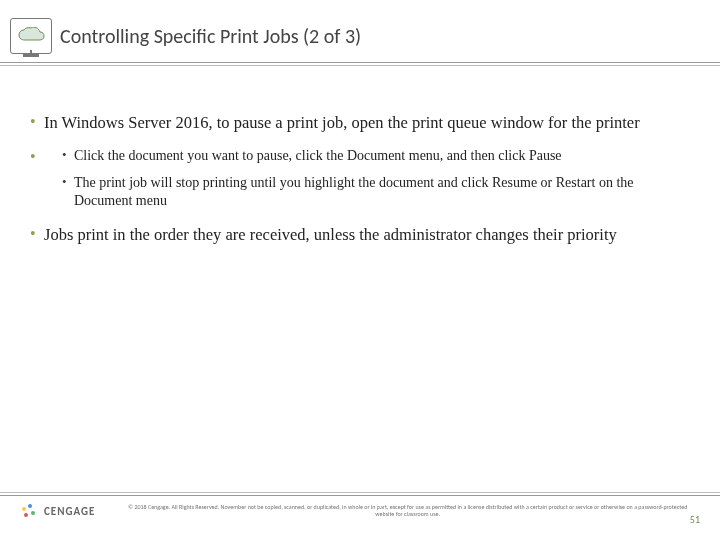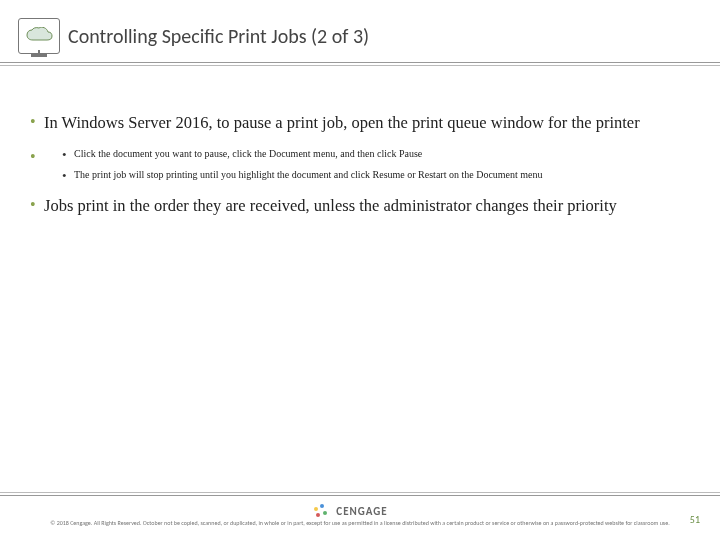--- a/index.html
+++ b/index.html
@@ -19,21 +19,20 @@
     position: relative;
     box-sizing: border-box;
   }
   .header {
     position: relative;
     height: 62px;
     padding: 10px 20px 0 10px;
     box-sizing: border-box;
     display: flex;
     align-items: center;
-    margin-left: 8px;
   }
   .icon-box {
     width: 40px;
     height: 34px;
     border: 1px solid #777;
     border-radius: 3px;
     background: #fff;
     display: flex;
     align-items: center;
     justify-content: center;
@@ -108,21 +107,21 @@
   }
   ul.sub {
     list-style: none;
     padding: 0;
     margin: 6px 0 0 18px;
   }
   ul.sub > li {
     position: relative;
     padding-left: 12px;
     margin-bottom: 8px;
-    font-size: 10px;
+    font-size: 14px;
     line-height: 1.3;
   }
   ul.sub > li::before {
     content: "•";
     position: absolute;
     left: 0;
     top: 0;
     color: #333;
     font-size: 13px;
   }
@@ -152,21 +151,20 @@
     height: 1px;
     background: #999;
   }
   .footer-content {
     position: absolute;
     left: 20px;
     right: 20px;
     top: 10px;
     display: flex;
     align-items: center;
-    flex-direction: column;
   }
   .brand {
     display: flex;
     align-items: center;
     margin-right: 20px;
   }
   .brand-mark {
     width: 18px;
     height: 18px;
     position: relative;
@@ -245,18 +243,18 @@
         <div class="brand-mark">
           <svg width="18" height="18" viewBox="0 0 18 18">
             <circle cx="4" cy="7" r="2" fill="#f5c94a"></circle>
             <circle cx="10" cy="4" r="2" fill="#4a90d9"></circle>
             <circle cx="13" cy="11" r="2" fill="#5fb36e"></circle>
             <circle cx="6" cy="13" r="2" fill="#d45a5a"></circle>
           </svg>
         </div>
         <div class="brand-text">CENGAGE</div>
       </div>
-      <div class="copyright">© 2018 Cengage. All Rights Reserved. October not be copied, scanned, or duplicated, in whole or in part, except for use as permitted in a license distributed with a certain product or service or otherwise on a password-protected website for classroom use.</div>
+      <div class="copyright">© 2018 Cengage. All Rights Reserved. November not be copied, scanned, or duplicated, in whole or in part, except for use as permitted in a license distributed with a certain product or service or otherwise on a password-protected website for classroom use.</div>
     </div>
     <div class="page-num">51</div>
   </div>
 
 </div>
 
 </body></html>

